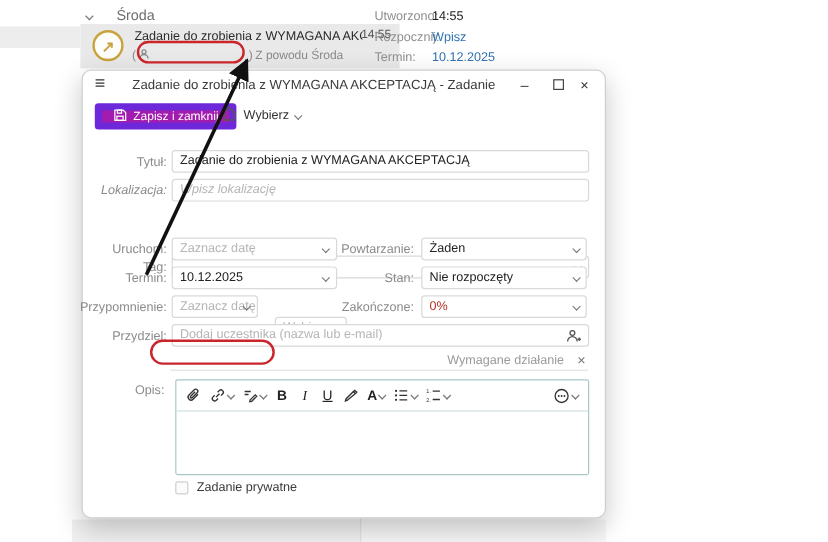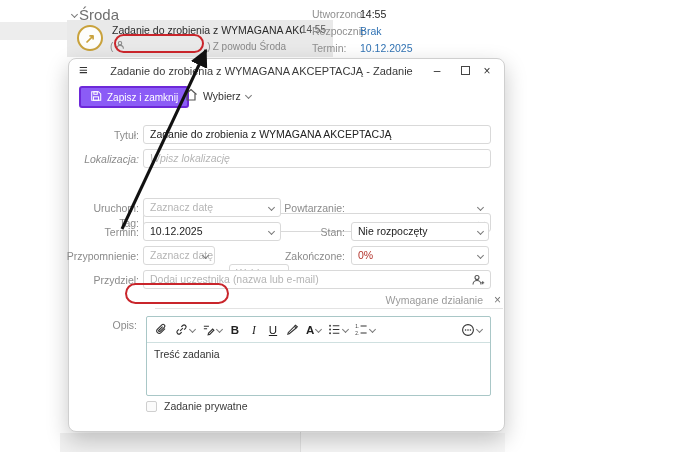--- a/index.html
+++ b/index.html
@@ -1,21 +1,21 @@
 <!DOCTYPE html>
 <html><head>
 <meta charset="utf-8">
 <style>
   * { box-sizing: border-box; margin: 0; padding: 0; }
   html,body { width:690px; height:452px; }
   body { font-family: "Liberation Sans", sans-serif; background:#fff; position:relative; overflow:hidden; }
   .canvas { position:absolute; inset:0; width:690px; height:452px; background:#fff; }
 
   
-  .group-header { position:absolute; left:72px; top:6px; display:flex; align-items:center; gap:2px; color:#6f6f6f; font-size:15px; }
+  .group-header { position:absolute; left:72px; top:6px; display:flex; align-items:center; gap:20px; color:#6f6f6f; font-size:12px; }
   .chev { width:5px; height:5px; border-right:1.3px solid #7a7a7a; border-bottom:1.3px solid #7a7a7a; transform:rotate(45deg); display:inline-block; }
   .left-band { position:absolute; left:0; top:22px; width:67px; height:18px; background:#ededed; }
   .task-row { position:absolute; left:67px; top:20px; width:266px; height:37px; background:#e9e9e9; }
   .task-icon { position:absolute; left:10px; top:5px; width:26px; height:26px; border:2px solid #c9a23c; border-radius:50%; color:#c9a23c; font-size:13px; font-weight:bold; display:flex; align-items:center; justify-content:center; background:#fdfdfb; }
   .task-title { position:absolute; left:45px; top:4px; width:190px; font-size:10.5px; color:#2b2b2b; white-space:nowrap; overflow:hidden; }
   .task-time { position:absolute; right:7px; top:4px; font-size:10px; color:#555; }
   .task-line2 { position:absolute; left:43px; top:20px; display:flex; align-items:center; gap:2px; font-size:10px; color:#8a8a8a; }
   .redacted-space { display:inline-block; width:78px; height:10px; }
   .info-panel { position:absolute; left:312px; top:8px; width:130px; font-size:10.5px; }
   .info-row { display:flex; margin-bottom:5px; }
@@ -31,35 +31,35 @@
   .titlebar { position:absolute; left:0; top:0; right:0; height:24px; }
   .menu-btn { position:absolute; left:10px; top:2px; font-size:15px; font-weight:bold; color:#333; cursor:pointer; }
   .dlg-title { position:absolute; left:40px; right:90px; top:6px; text-align:center; font-size:11px; color:#3a3a3a; white-space:nowrap; overflow:hidden; }
   .win-btn { position:absolute; top:4px; width:18px; height:16px; text-align:center; font-size:12px; color:#333; cursor:pointer; line-height:16px; }
   .btn-min { right:58px; }
   .btn-max { right:30px; }
   .btn-max .sq { width:9px; height:9px; border:1.2px solid #444; margin:3px auto 0; }
   .btn-close { right:8px; }
 
   .toolbar { position:absolute; left:0; top:26px; right:0; height:26px; }
-  .save-btn { position:absolute; left:10px; top:1px; height:22px; padding:0 9px; background:#8b5cf6; border:2px solid #6d28d9; border-radius:3px; color:#fff; font-size:10px; display:flex; align-items:center; gap:5px; cursor:pointer; }
+  .save-btn { position:absolute; left:10px; top:1px; height:22px; padding:0 9px; background:#a21caf; border:6px solid #6d28d9; border-radius:3px; color:#fff; font-size:10px; display:flex; align-items:center; gap:5px; cursor:pointer; }
   .nav-group { position:absolute; left:115px; top:3px; display:flex; align-items:center; gap:5px; font-size:10.5px; color:#333; cursor:pointer; }
 
   .lbl { position:absolute; right:367px; color:#8b8b8b; font-size:10.5px; top:4px; white-space:nowrap; }
   .lbl2 { position:absolute; right:161px; color:#8b8b8b; font-size:10.5px; top:4px; white-space:nowrap;text-align:right; }
   .row { position:absolute; left:0; width:437px; height:22px; }
   .fld { position:absolute; top:0; height:19px; border:1px solid #d9d9d9; border-radius:3px; background:#fff; font-size:10.5px; color:#222; line-height:17px; padding:0 6px; white-space:nowrap; overflow:hidden; }
   .fld.full { left:74px; width:348px; }
   .fld.half { left:74px; width:138px; }
   .fld.half2 { left:282px; width:138px; }
   .ph { color:#b5b5b5; }
   .fld .fchev { position:absolute; right:6px; top:6px; }
   .red-val { color:#b4342c; }
 
-  .attendee-row { position:absolute; left:86px; width:348px; top:233px; height:17px; border-bottom:1px solid #e3e3e3; font-size:10.5px; }
+  .attendee-row { position:absolute; left:73px; width:348px; top:233px; height:17px; border-bottom:1px solid #e3e3e3; font-size:10.5px; }
   .attendee-status { position:absolute; right:20px; top:2px; color:#9a9a9a; }
   .attendee-remove { position:absolute; right:2px; top:1px; color:#777; font-size:12px; cursor:pointer; }
 
   .editor { position:absolute; left:77px; top:257px; width:345px; height:80px; border:1px solid #a9c7c7; border-radius:2px; background:#fff; }
   .ed-toolbar { height:26px; border-bottom:1px solid #cfe0e0; display:flex; align-items:center; gap:7px; padding:0 8px; }
   .ed-ic { display:flex; align-items:center; gap:2px; cursor:pointer; color:#333; }
   .ed-ic svg { display:block; }
   .tgl { font-size:11.5px; color:#222; width:12px; text-align:center; cursor:pointer; }
   .tgl.b { font-weight:bold; }
   .tgl.i { font-style:italic; font-family:"Liberation Serif", serif; }
@@ -106,21 +106,21 @@
     </div>
   </div>
 
   <div class="info-panel">
     <div class="info-row">
       <span class="info-label">Utworzono:</span>
       <span class="info-value">14:55</span>
     </div>
     <div class="info-row">
       <span class="info-label">Rozpocznij:</span>
-      <span class="info-value blue">Brak</span>
+      <span class="info-value blue">Wpisz</span>
     </div>
     <div class="info-row">
       <span class="info-label">Termin:</span>
       <span class="info-value blue">10.12.2025</span>
     </div>
   </div>
 
   <div class="bottom-left-fill"></div>
   <div class="bottom-right-fill"></div>
   <div class="bottom-divider"></div>
@@ -173,20 +173,21 @@
       <span class="lbl">Tag:</span>
       <div class="fld full">
           <span class="fchev chev"></span>
         </div>
     </div>
 
     <div class="row" style="top:139px;">
       <span class="lbl">Uruchom:</span>
       <div class="fld half"><span class="ph">Zaznacz datę</span><span class="fchev chev"></span></div>
       <span class="lbl2">Powtarzanie:</span>
+      <div class="fld half2">Żaden</div>
       <span class="chev" style="position:absolute; right:23px; top:7px;"></span>
     </div>
 
     <div class="row" style="top:163px;">
       <span class="lbl">Termin:</span>
       <div class="fld half">10.12.2025</div>
       <span class="chev" style="position:absolute; left:200px; top:7px;"></span>
       <span class="lbl2">Stan:</span>
       <div class="fld half2">Nie rozpoczęty</div>
       <span class="chev" style="position:absolute; right:23px; top:7px;"></span>
@@ -280,21 +281,20 @@
               <circle cx="7" cy="7" r="5.4" fill="none" stroke="#333" stroke-width="1.1"></circle>
               <g fill="#333">
                 <circle cx="4.6" cy="7" r=".8"></circle>
                 <circle cx="7" cy="7" r=".8"></circle>
                 <circle cx="9.4" cy="7" r=".8"></circle>
               </g>
             </svg>
           <span class="chev"></span>
         </span>
       </div>
-      <div class="ed-content">Treść zadania</div>
     </div>
 
     <div class="cb-row">
       <span class="checkbox"></span>
       <span>Zadanie prywatne</span>
     </div>
   </div>
 
   <div class="oval oval1"></div>
   <div class="oval oval2"></div>

